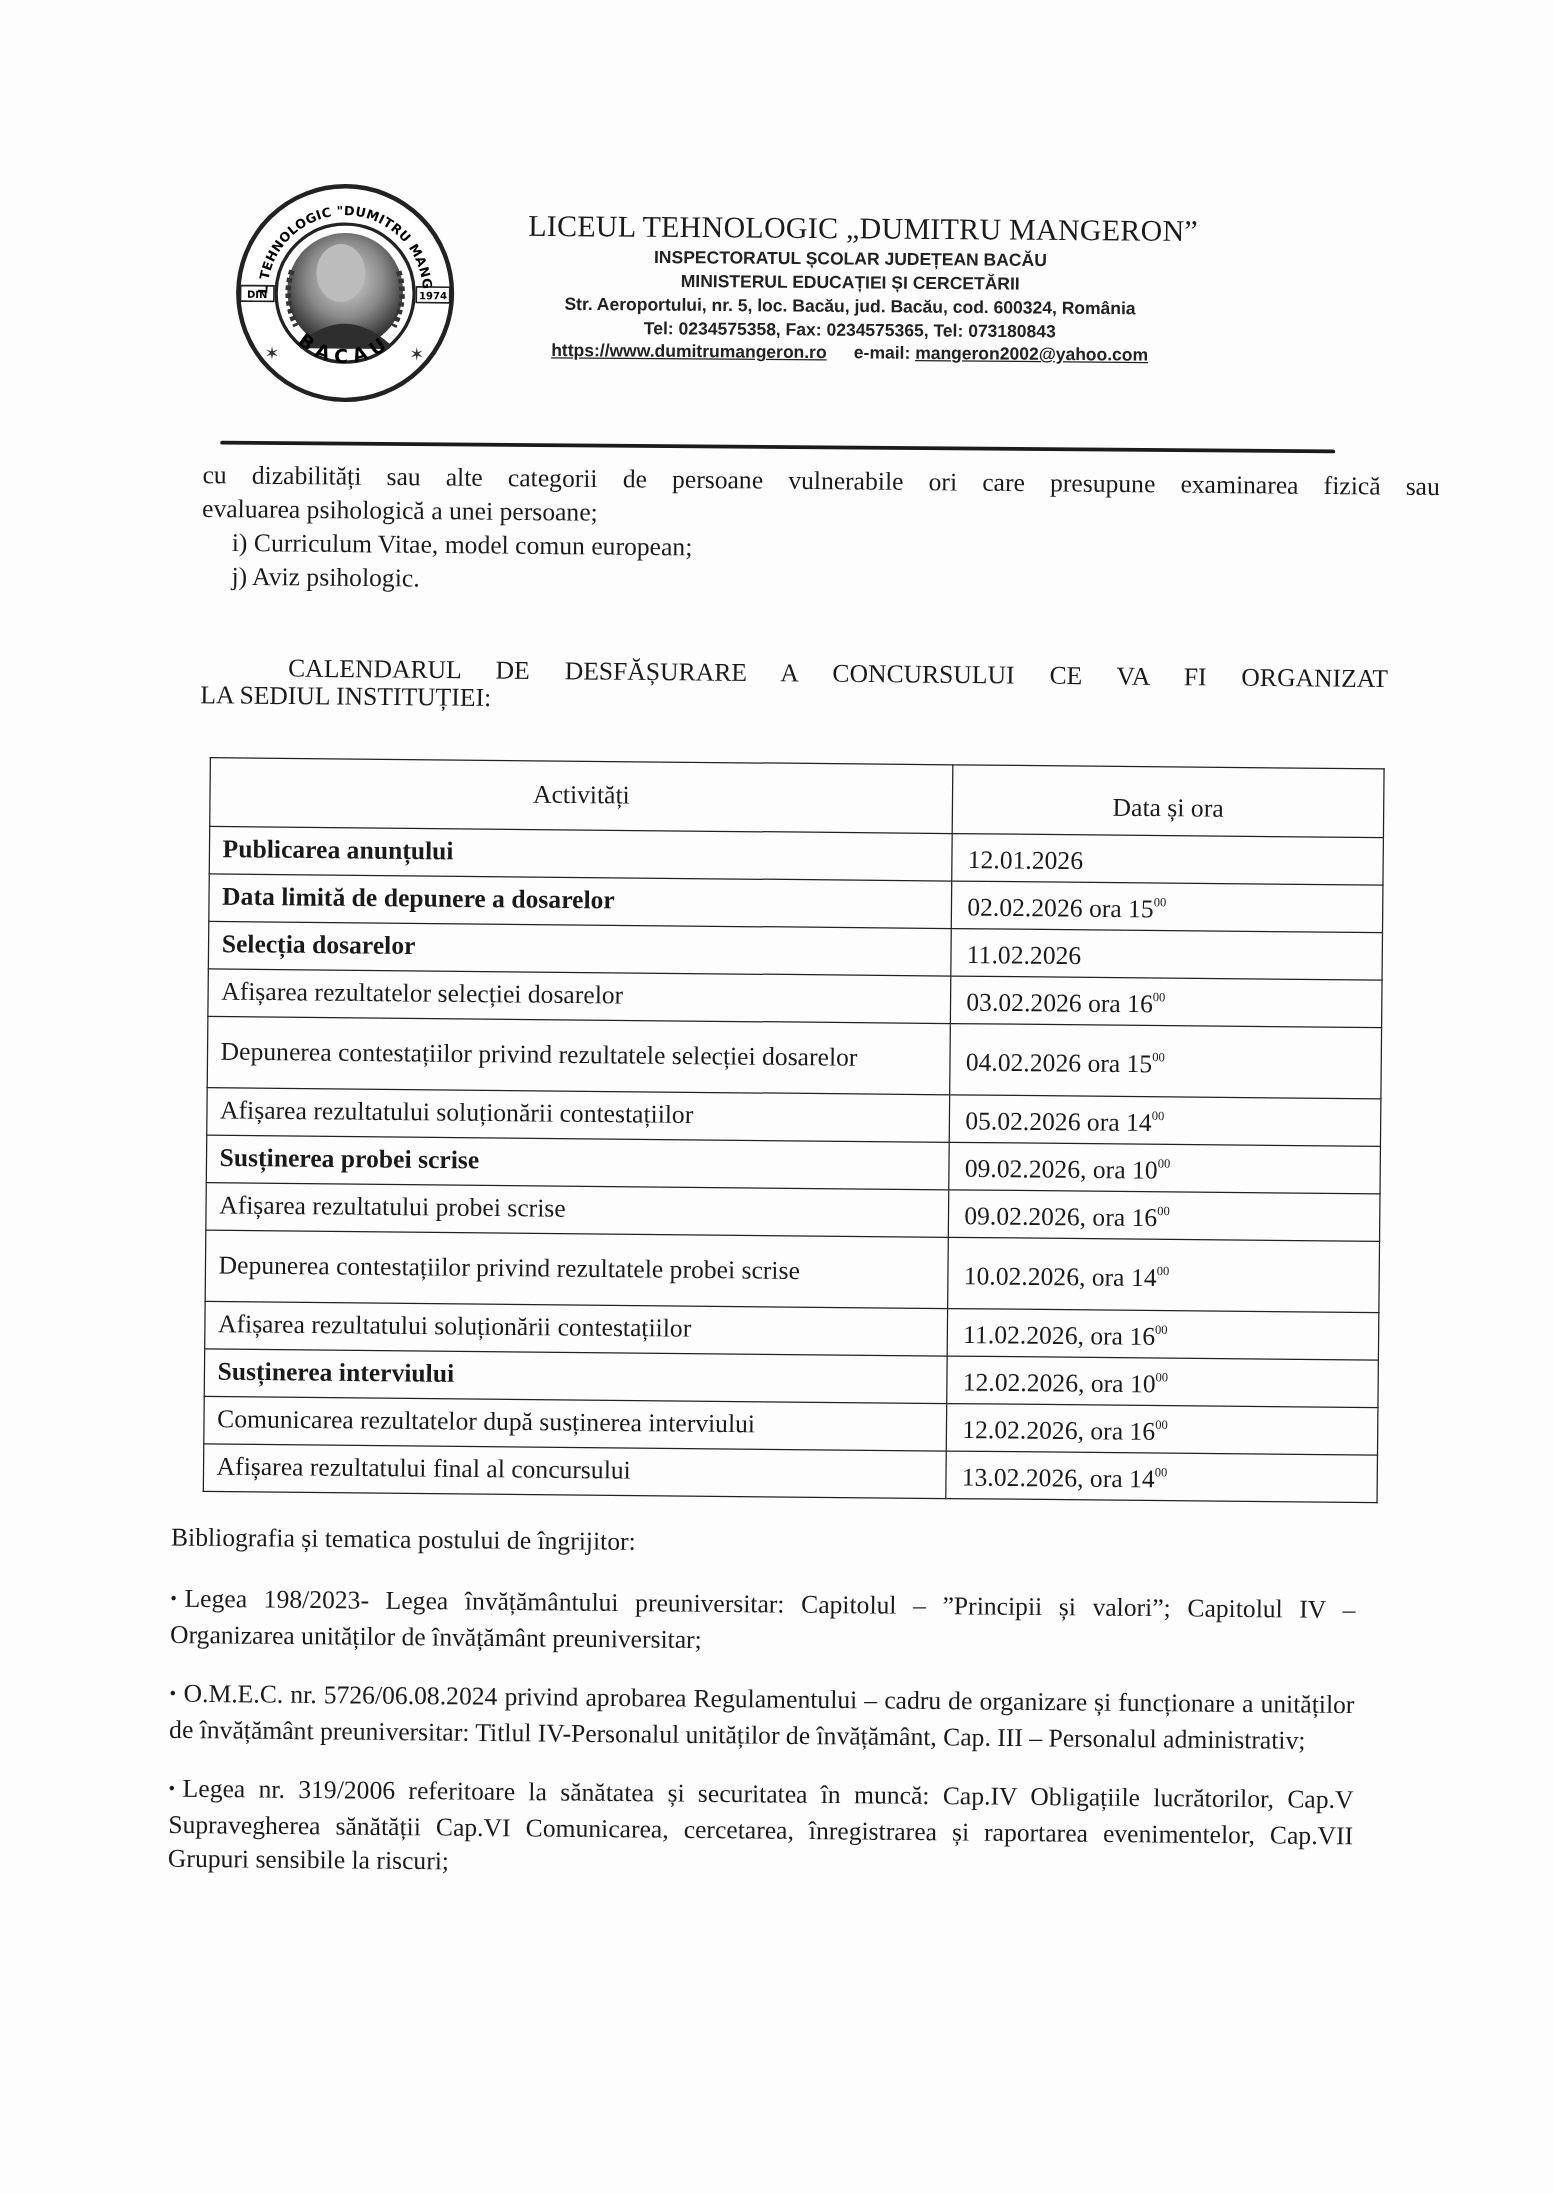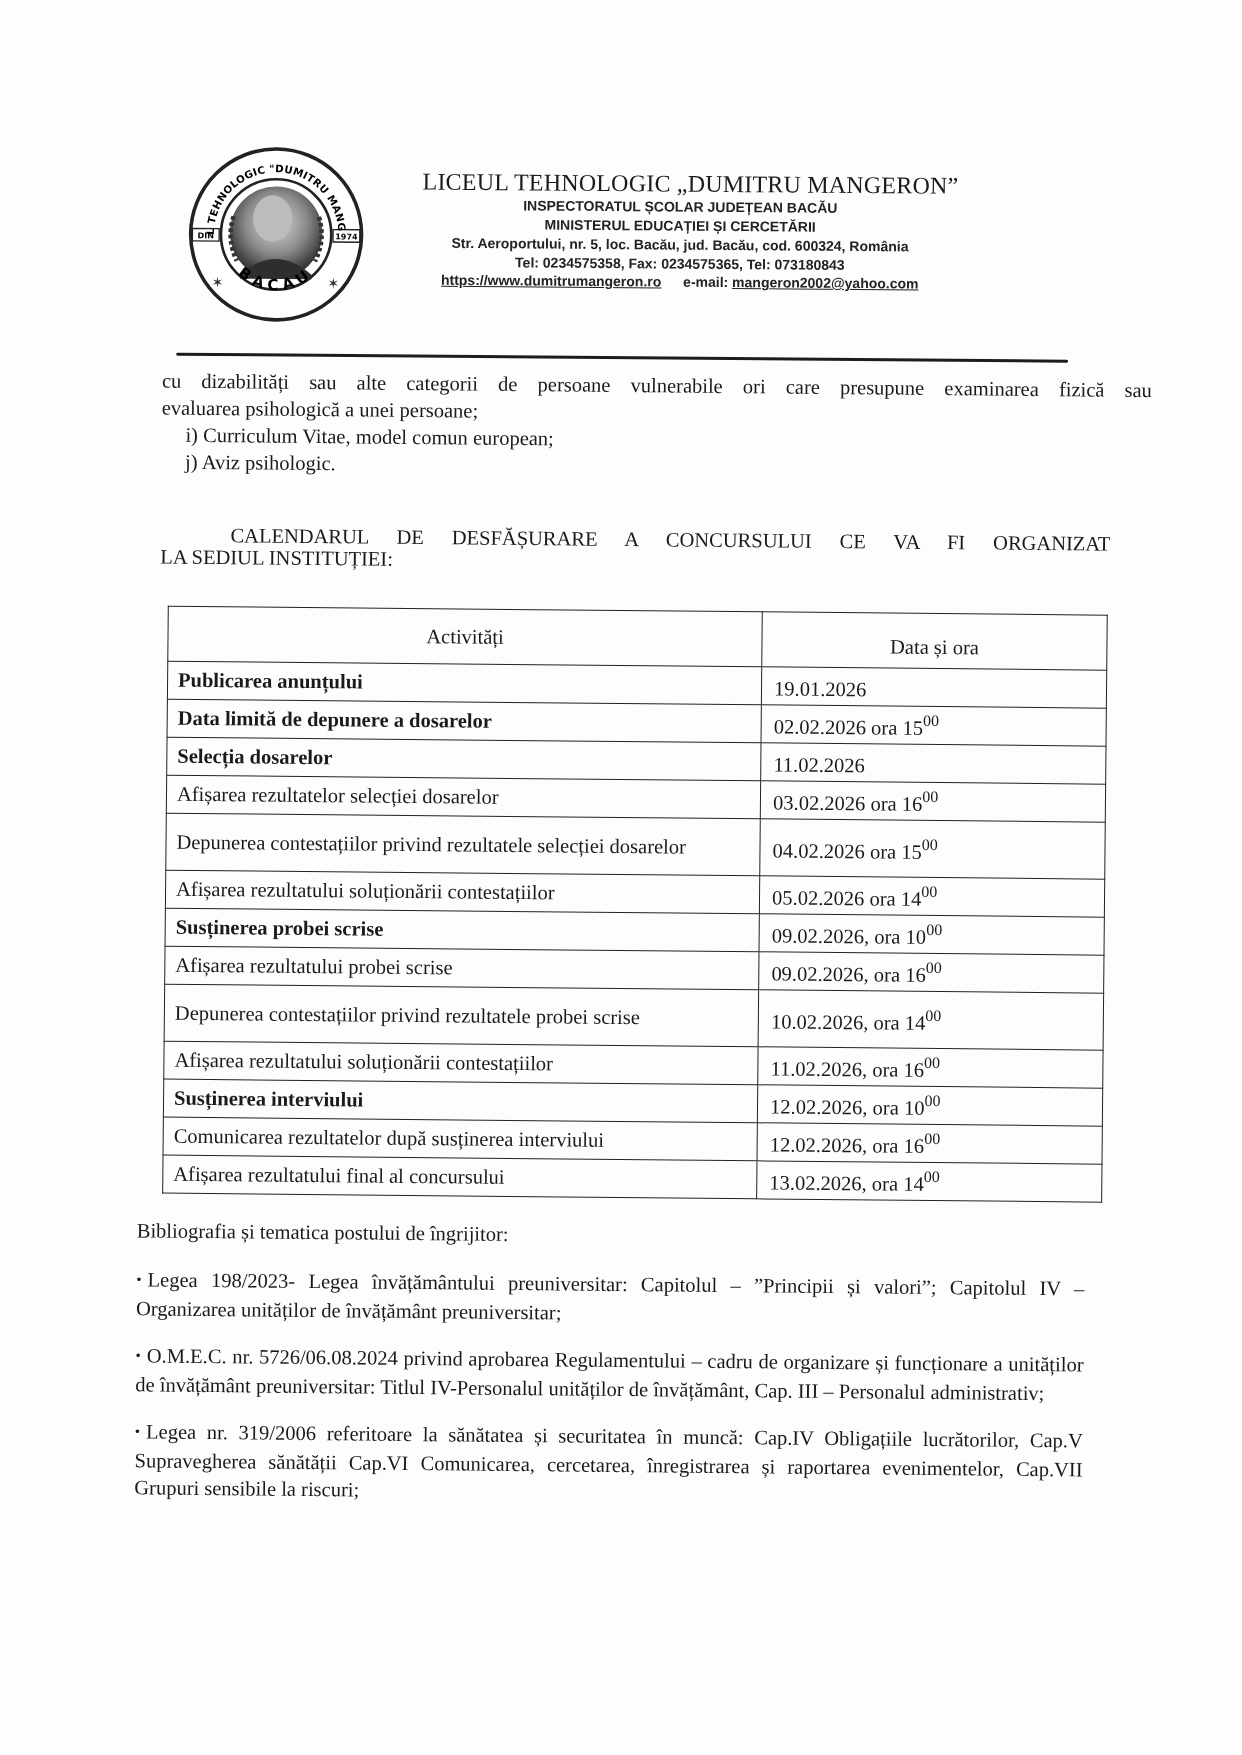--- a/index.html
+++ b/index.html
@@ -121,21 +121,21 @@
       font-weight: normal;
       line-height: 23px;
     }
     .tbl th { text-align: center; height: 42px; }
     .tbl th.date-h { padding-top: 12px; }
     .tbl td.act { width: 590px; }
     .tbl td.date { width: 330px; padding-left: 12px; padding-top: 6px; }
     .tbl tr.single td { height: 31px; }
     .tbl tr.double td { height: 50px; }
     .tbl .bold { font-weight: bold; }
-    .tbl sup { font-size: 16px; vertical-align: 9px; line-height: 0; }
+    .tbl sup { font-size: 10px; vertical-align: 9px; line-height: 0; }
 
     
     .biblio {
       position: absolute;
       left: 140px; top: 1222px;
       width: 948px;
       font-size: 20.5px;
       line-height: 27px;
     }
     .biblio .head { margin: 0 0 22px 0; }
@@ -213,21 +213,21 @@
     <table class="tbl">
       <thead>
         <tr>
           <th class="act-h">Activități</th>
           <th class="date-h">Data și ora</th>
         </tr>
       </thead>
       <tbody id="cal-body">
           <tr class="single">
             <td class="act bold">Publicarea anunțului</td>
-            <td class="date"><span>19.01.2026</span></td>
+            <td class="date"><span>12.01.2026</span></td>
           </tr>
           <tr class="single">
             <td class="act bold">Data limită de depunere a dosarelor</td>
             <td class="date"><span>02.02.2026 ora 15</span><sup>00</sup></td>
           </tr>
           <tr class="single">
             <td class="act bold">Selecția dosarelor</td>
             <td class="date"><span>11.02.2026</span></td>
           </tr>
           <tr class="single">

